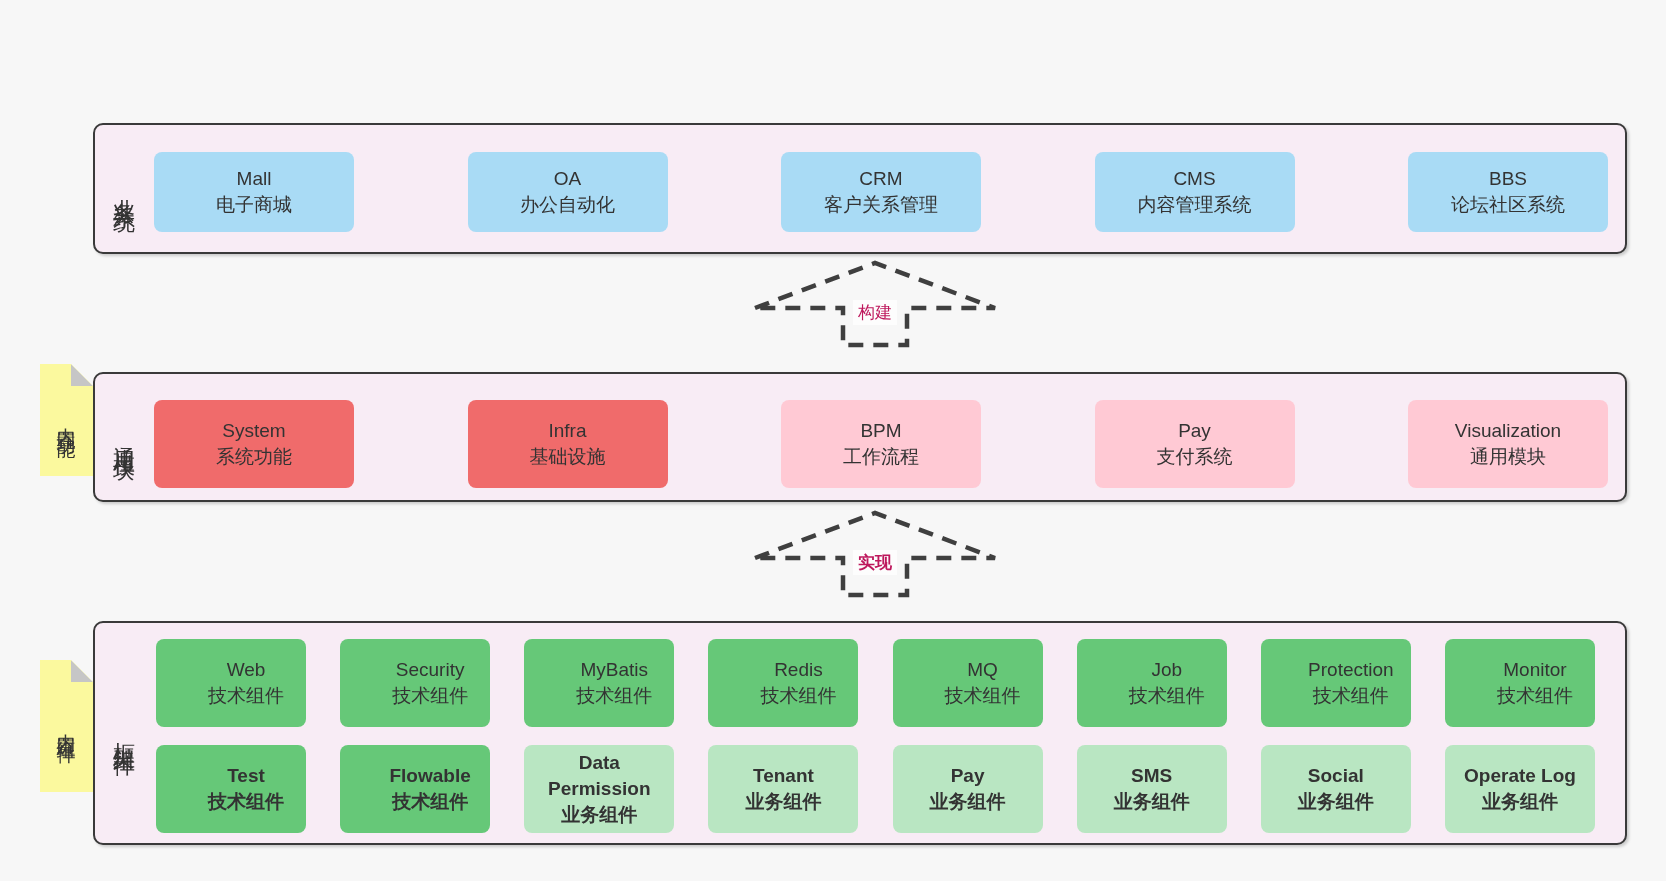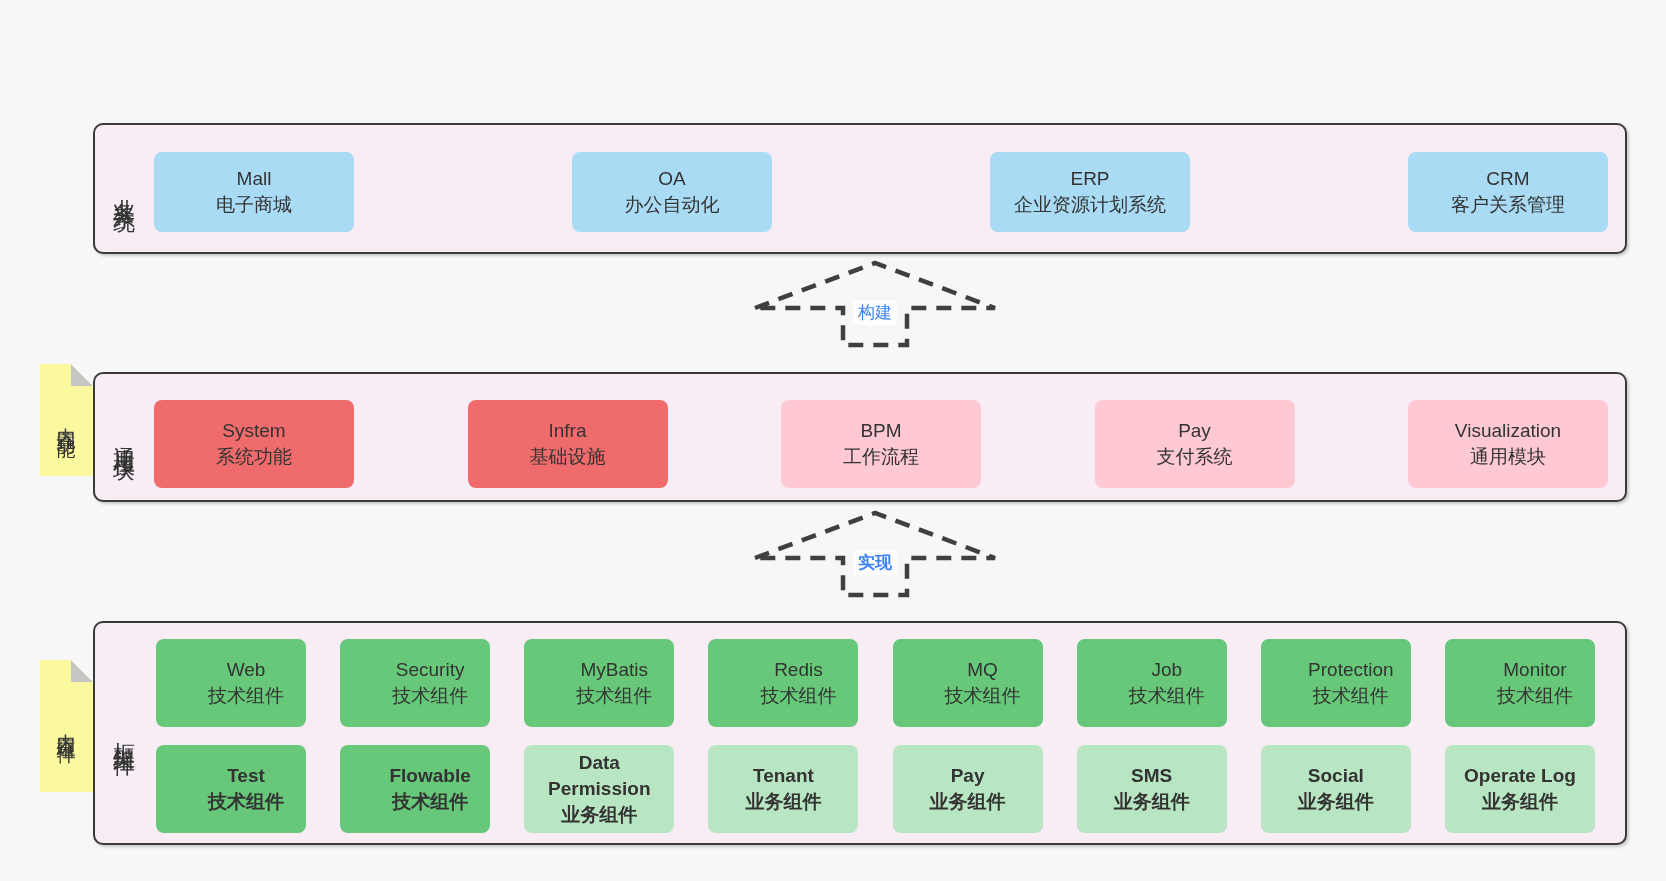--- a/index.html
+++ b/index.html
@@ -46,21 +46,21 @@
   .box.pink{background:var(--pink);}
   .box.green{background:var(--green);padding-left:42px;}
   .box.lightgreen{background:var(--lightgreen);}
 
   
   .arrow{position:absolute;width:250px;height:92px;}
   .arrow-build{left:750px;top:258px;}
   .arrow-implement{left:750px;top:508px;font-weight:bold;}
   .arrow svg{position:absolute;left:0;top:0;}
   .arrow-label{position:absolute;left:50%;top:42px;transform:translateX(-50%);
-       background:#fdfdfd;padding:1px 5px;font-size:17px;color:#3b82f6;white-space:nowrap;}
+       background:#fdfdfd;padding:1px 5px;font-size:17px;color:#be185d;white-space:nowrap;}
 </style>
 </head>
 <body>
 
 <div class="canvas">
 
   <div class="note note-common">
     <div class="note-fold"></div>
     <div class="note-text">内置功能</div>
   </div>
@@ -74,26 +74,30 @@
     <div class="row" id="row-business">
         <div class="box blue">
           <div class="box-name">Mall</div>
           <div class="box-desc">电子商城</div>
         </div>
         <div class="box blue">
           <div class="box-name">OA</div>
           <div class="box-desc">办公自动化</div>
         </div>
         <div class="box blue">
-          <div class="box-name">ERP</div>
-          <div class="box-desc">企业资源计划系统</div>
-        </div>
-        <div class="box blue">
           <div class="box-name">CRM</div>
           <div class="box-desc">客户关系管理</div>
+        </div>
+        <div class="box blue">
+          <div class="box-name">CMS</div>
+          <div class="box-desc">内容管理系统</div>
+        </div>
+        <div class="box blue">
+          <div class="box-name">BBS</div>
+          <div class="box-desc">论坛社区系统</div>
         </div>
       </div>
   </section>
 
   <div class="arrow arrow-build">
     <svg width="250" height="92" viewBox="0 0 250 92">
       <path d="M5 50 L125 5 L245 50 L157 50 L157 87 L93 87 L93 50 Z" fill="none" stroke="#3f3f3f" stroke-width="4.5" stroke-dasharray="15 10"></path>
     </svg>
     <span class="arrow-label">构建</span>
   </div>

